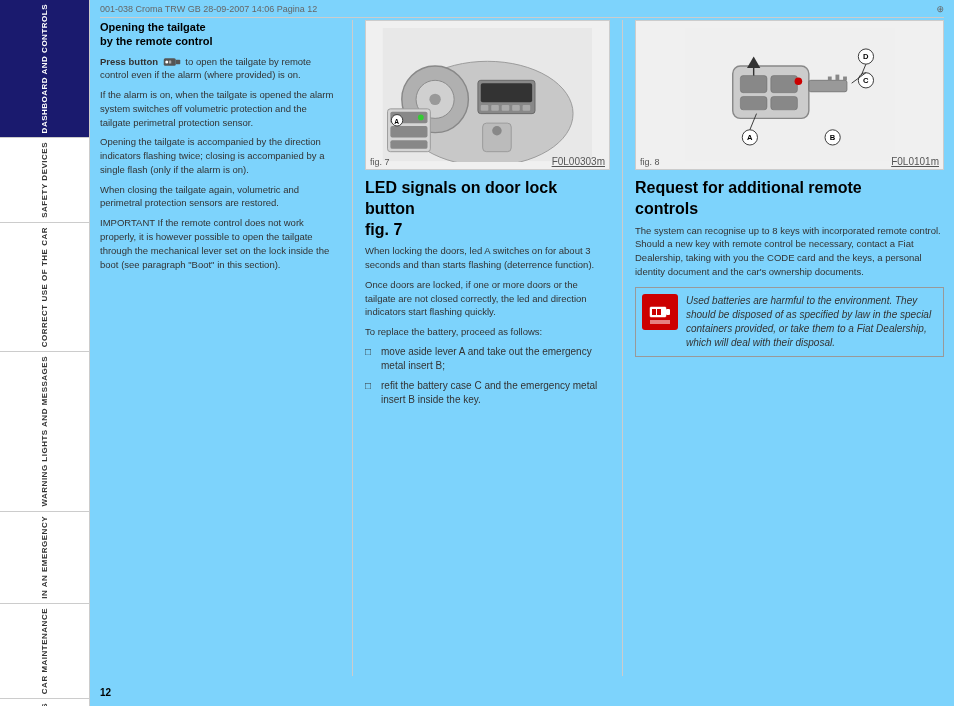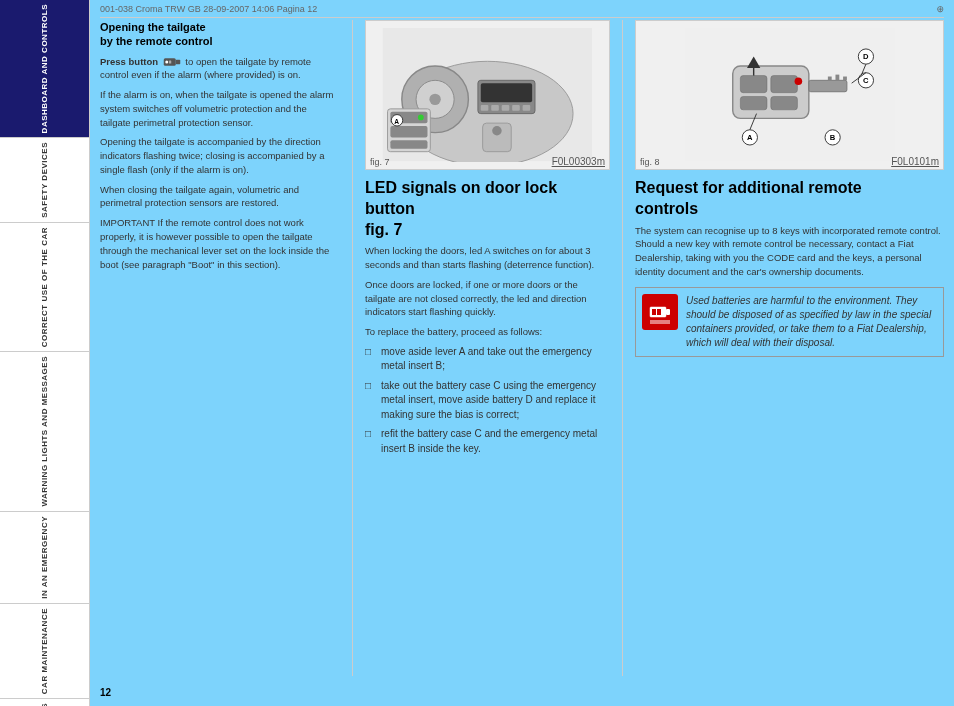--- a/index.html
+++ b/index.html
@@ -368,21 +368,20 @@
         <div class="section-subtitle">
           <span>LED signals on door lock button</span><br>
           <span>fig. 7</span>
         </div>
         <p class="body-text">When locking the doors, led A switches on for about 3 seconds and than starts flashing (deterrence function).</p>
         <p class="body-text">Once doors are locked, if one or more doors or the tailgate are not closed correctly, the led and direction indicators start flashing quickly.</p>
 
         <p class="body-text">To replace the battery, proceed as follows:</p>
         <ul class="bullet-list">
           <li><span>move aside lever A and take out the emergency metal insert B;</span></li>
-          <li><span>take out the battery case C using the emergency metal insert, move aside battery D and replace it making sure the bias is correct;</span></li>
           <li><span>refit the battery case C and the emergency metal insert B inside the key.</span></li>
         </ul>
       </div>
 
       <div class="col-divider"></div>
 
       <div class="col-right">
 
         <div class="figure-container">
           <div class="figure-box">

